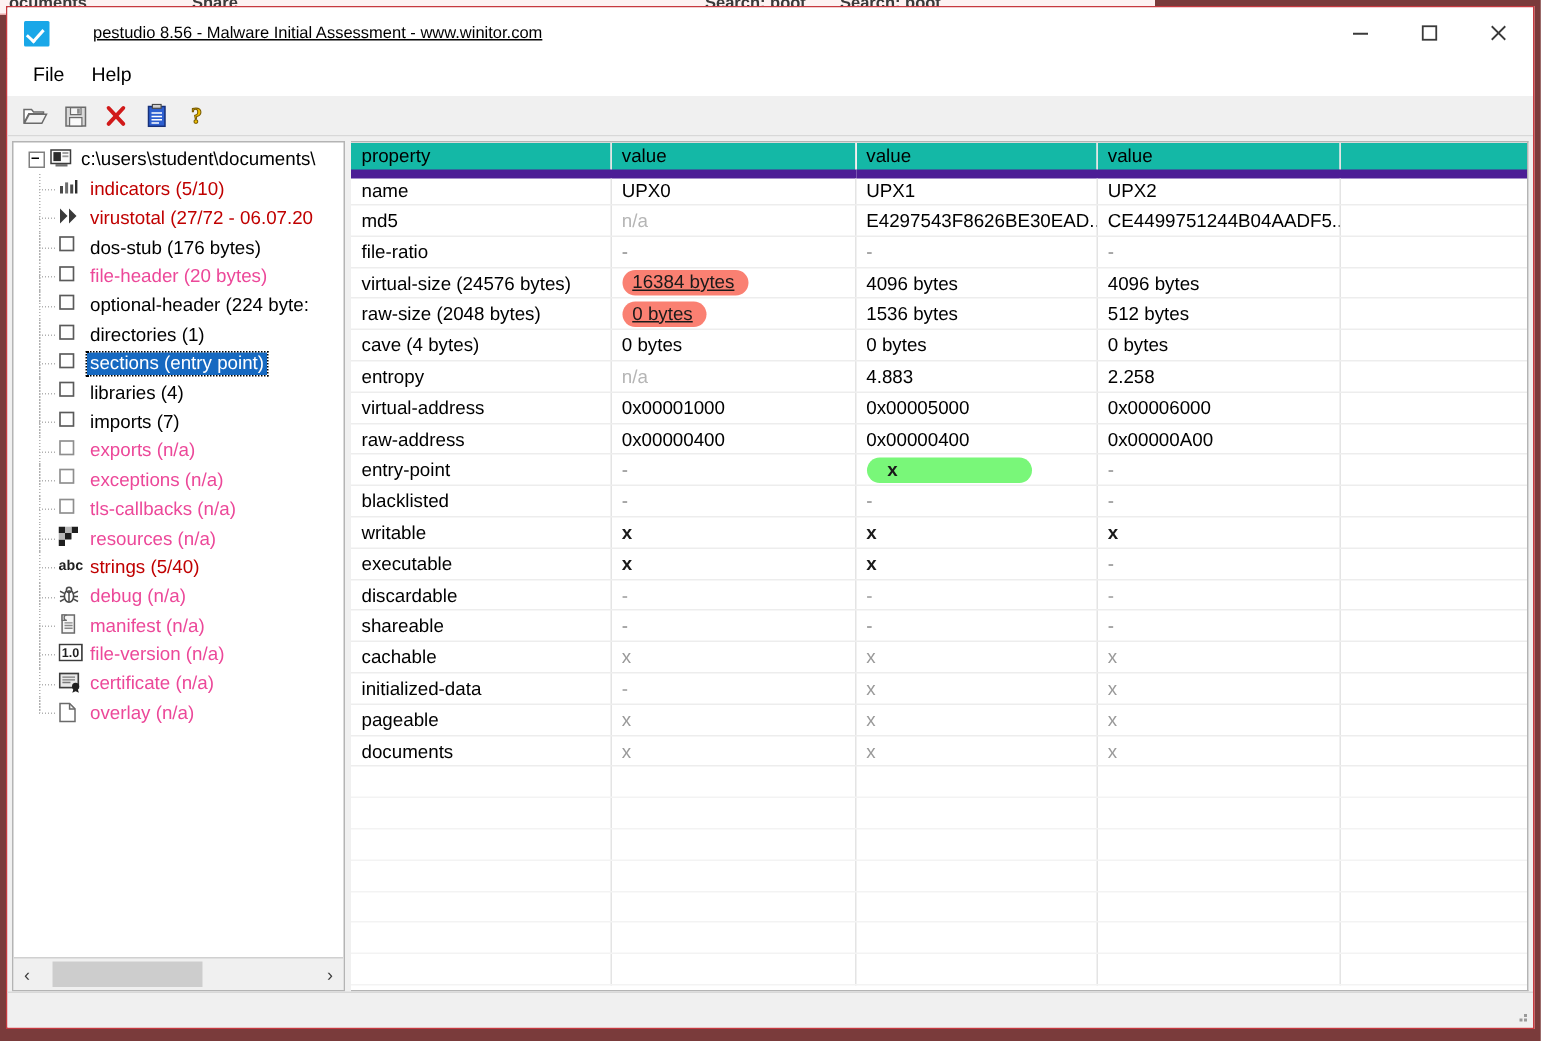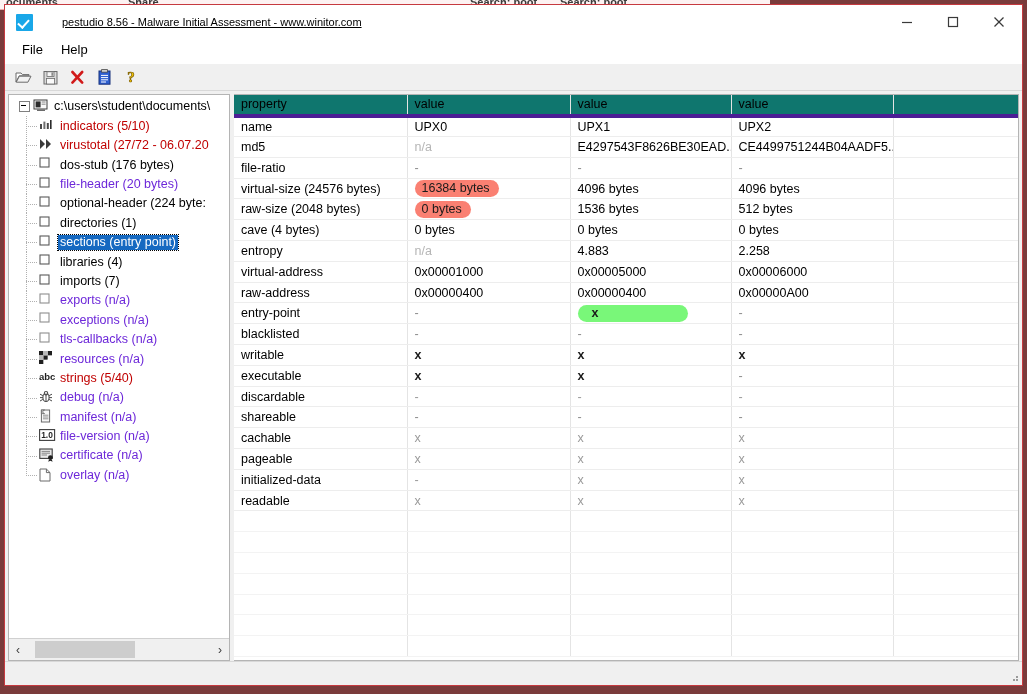--- a/index.html
+++ b/index.html
@@ -213,21 +213,21 @@
   .tico {
     width: 16px; height: 15px;
     flex: 0 0 16px;
     margin-right: 5px;
     position: relative;
   }
   .tico svg { display: block; }
   .tlabel { line-height: 1; }
   .tlabel.black { color: #000; }
   .tlabel.red { color: #c00000; }
-  .tlabel.grey { color: #6d28d9; }
+  .tlabel.grey { color: #ec4899; }
   .tlabel.sel {
     background: #1669c1;
     color: #ffffff;
     outline: 1px dotted #000;
     padding: 1px 2px;
     margin: -1px -2px;
   }
 
   
   .hscroll {
@@ -286,36 +286,36 @@
     text-align: left;
     font-weight: normal;
     border-bottom: 1px solid #ededed;
     border-right: 1px solid #e4e4e4;
     overflow: hidden;
     white-space: nowrap;
     vertical-align: middle;
     box-sizing: border-box;
   }
   table.grid th {
-    border-bottom: 4px solid #4c1d95;
-    background: #0f766e;
+    border-bottom: 6px solid #4c1d95;
+    background: #14b8a6;
   }
   table.grid td.empty-col { border-right: none; }
   table.grid th.empty-col { border-right: none; }
   .v-na { color: #b5b5b5; }
   .v-dim { color: #8c8c8c; }
   .v-x { font-weight: bold; color: #1a1a1a; }
   .v-xdim { color: #9a9a9a; }
   .pill {
     display: inline-block;
     padding: 2px 9px 3px 7px;
     border-radius: 9px;
     line-height: 1;
   }
-  .pill.red { background: #fa8072; color: #1a1a1a; }
+  .pill.red { background: #fa8072; color: #1a1a1a; text-decoration: underline; }
   .pill.green {
     background: #79f779;
     color: #1a1a1a;
     font-weight: bold;
     padding-left: 14px;
     padding-right: 90px;
   }
   tr.filler td { border-right: 1px solid #e4e4e4; border-bottom: 1px solid #f3f3f3; }
 
   
@@ -818,35 +818,35 @@
               <td class="empty-col"></td>
             </tr>
             <tr>
               <td>cachable</td>
               <td><span class="v-xdim">x</span></td>
               <td><span class="v-xdim">x</span></td>
               <td><span class="v-xdim">x</span></td>
               <td class="empty-col"></td>
             </tr>
             <tr>
-              <td>pageable</td>
-              <td><span class="v-xdim">x</span></td>
-              <td><span class="v-xdim">x</span></td>
-              <td><span class="v-xdim">x</span></td>
-              <td class="empty-col"></td>
-            </tr>
-            <tr>
               <td>initialized-data</td>
               <td><span class="v-xdim">-</span></td>
               <td><span class="v-xdim">x</span></td>
               <td><span class="v-xdim">x</span></td>
               <td class="empty-col"></td>
             </tr>
             <tr>
-              <td>readable</td>
+              <td>pageable</td>
+              <td><span class="v-xdim">x</span></td>
+              <td><span class="v-xdim">x</span></td>
+              <td><span class="v-xdim">x</span></td>
+              <td class="empty-col"></td>
+            </tr>
+            <tr>
+              <td>documents</td>
               <td><span class="v-xdim">x</span></td>
               <td><span class="v-xdim">x</span></td>
               <td><span class="v-xdim">x</span></td>
               <td class="empty-col"></td>
             </tr>
             <tr class="filler">
               <td>&nbsp;</td>
               <td>&nbsp;</td>
               <td>&nbsp;</td>
               <td>&nbsp;</td>

